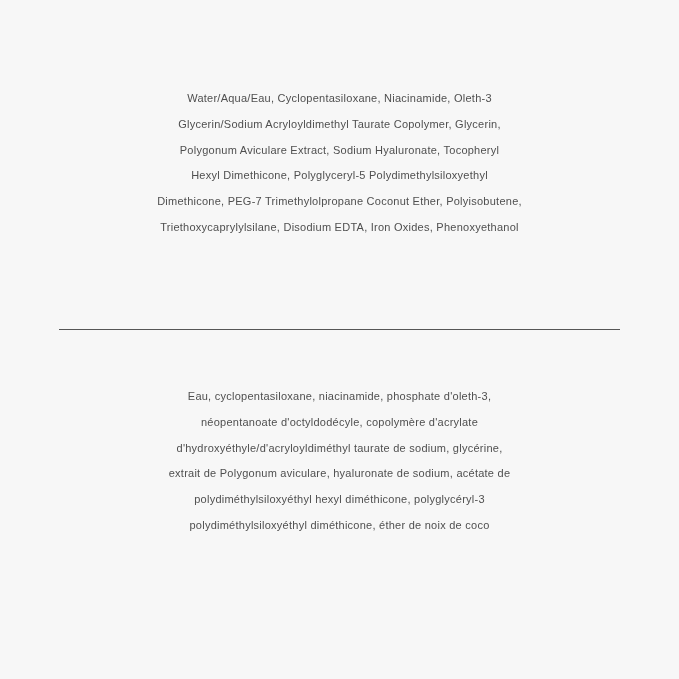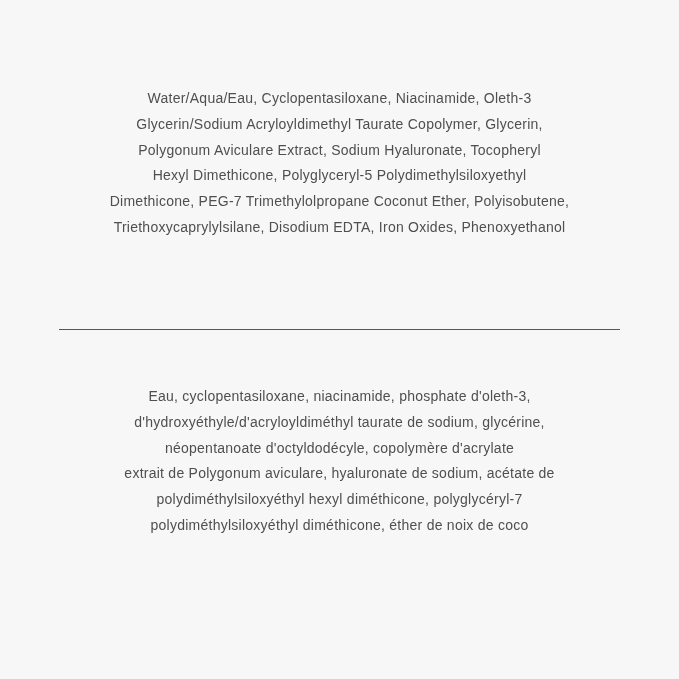--- a/index.html
+++ b/index.html
@@ -16,21 +16,21 @@
     background: var(--bg);
     font-family: "Liberation Sans", "DejaVu Sans", sans-serif;
     color: var(--fg);
     overflow: hidden;
   }
   .block {
     position: absolute;
     left: 0;
     width: 100%;
     text-align: center;
-    font-size: 14px;
+    font-size: 11px;
     font-weight: 400;
     line-height: 25.8px;
     letter-spacing: 0.25px;
   }
   .block-en { top: 86px; }
   .block-fr { top: 384px; }
   .ingredient-line { white-space: nowrap; }
   .divider {
     position: absolute;
     top: 329px;
@@ -51,20 +51,20 @@
     <div class="ingredient-line">Polygonum Aviculare Extract, Sodium Hyaluronate, Tocopheryl</div>
     <div class="ingredient-line">Hexyl Dimethicone, Polyglyceryl-5 Polydimethylsiloxyethyl</div>
     <div class="ingredient-line">Dimethicone, PEG-7 Trimethylolpropane Coconut Ether, Polyisobutene,</div>
     <div class="ingredient-line">Triethoxycaprylylsilane, Disodium EDTA, Iron Oxides, Phenoxyethanol</div>
   </section>
 
   <div class="divider"></div>
 
   <section class="block block-fr">
     <div class="ingredient-line">Eau, cyclopentasiloxane, niacinamide, phosphate d'oleth-3,</div>
+    <div class="ingredient-line">néopentanoate d'octyldodécyle, copolymère d'acrylate</div>
     <div class="ingredient-line">d'hydroxyéthyle/d'acryloyldiméthyl taurate de sodium, glycérine,</div>
-    <div class="ingredient-line">néopentanoate d'octyldodécyle, copolymère d'acrylate</div>
     <div class="ingredient-line">extrait de Polygonum aviculare, hyaluronate de sodium, acétate de</div>
-    <div class="ingredient-line">polydiméthylsiloxyéthyl hexyl diméthicone, polyglycéryl-7</div>
+    <div class="ingredient-line">polydiméthylsiloxyéthyl hexyl diméthicone, polyglycéryl-3</div>
     <div class="ingredient-line">polydiméthylsiloxyéthyl diméthicone, éther de noix de coco</div>
   </section>
 
 </div>
 
 </body></html>

